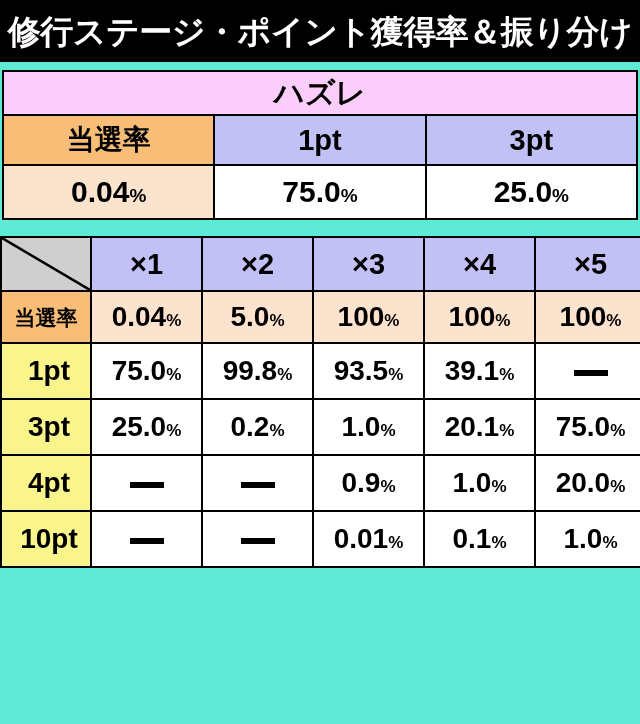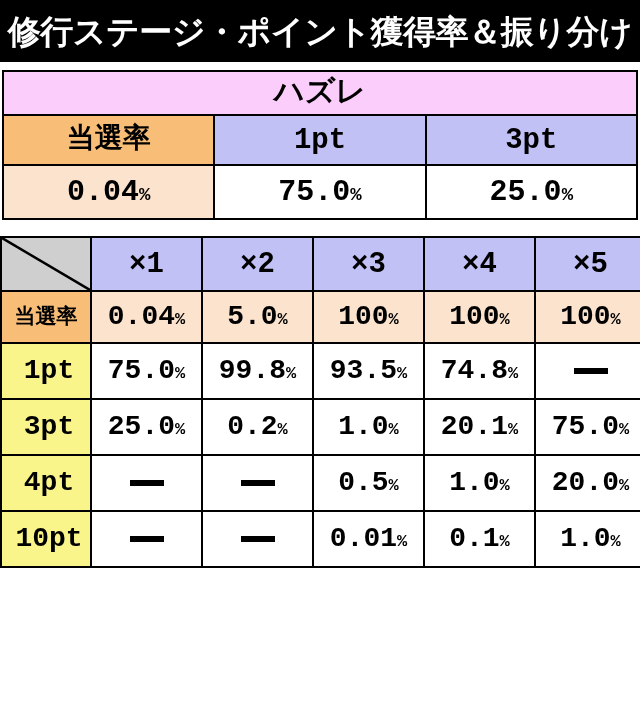--- a/index.html
+++ b/index.html
@@ -11,21 +11,21 @@
     width: 640px;
     height: 724px;
     font-family: "Liberation Sans", "DejaVu Sans", sans-serif;
     overflow: hidden;
   }
 
   #page {
     position: relative;
     width: 640px;
     height: 724px;
-    background: #ffffff;
+    background: #5eead4;
     box-sizing: border-box;
   }
 
   
   .title-bar {
     height: 62px;
     background: #000000;
     display: flex;
     align-items: center;
     justify-content: center;
@@ -43,21 +43,20 @@
        1.2px 1.2px 0 #000, -1.2px 1.2px 0 #000, 1.2px -1.2px 0 #000, -1.2px -1.2px 0 #000;
   }
 
   
   .tbl {
     width: 636px;
     margin: 0 auto;
     border-collapse: collapse;
     table-layout: fixed;
     background: #ffffff;
-    font-family: Liberation Mono, monospace;
   }
   .tbl td, .tbl th {
     border: 2px solid #000000;
     padding: 0;
     text-align: center;
     vertical-align: middle;
     font-weight: bold;
     color: #000000;
     line-height: 1;
   }
@@ -202,36 +201,36 @@
         <span class="numwrap"><span>100</span><span class="pct">%</span></span>
       </td>
     </tr>
     </tbody>
       <tbody id="replay-body">
         <tr class="r-data">
           <td class="row-head">1pt</td>
           <td class="val"><span class="numwrap"><span>75.0</span><span class="pct">%</span></span></td>
           <td class="val"><span class="numwrap"><span>99.8</span><span class="pct">%</span></span></td>
           <td class="val"><span class="numwrap"><span>93.5</span><span class="pct">%</span></span></td>
-          <td class="val"><span class="numwrap"><span>74.8</span><span class="pct">%</span></span></td>
+          <td class="val"><span class="numwrap"><span>39.1</span><span class="pct">%</span></span></td>
           <td class="val"><span class="dash"></span></td>
         </tr>
         <tr class="r-data">
           <td class="row-head">3pt</td>
           <td class="val"><span class="numwrap"><span>25.0</span><span class="pct">%</span></span></td>
           <td class="val"><span class="numwrap"><span>0.2</span><span class="pct">%</span></span></td>
           <td class="val"><span class="numwrap"><span>1.0</span><span class="pct">%</span></span></td>
           <td class="val"><span class="numwrap"><span>20.1</span><span class="pct">%</span></span></td>
           <td class="val"><span class="numwrap"><span>75.0</span><span class="pct">%</span></span></td>
         </tr>
         <tr class="r-data">
           <td class="row-head">4pt</td>
           <td class="val"><span class="dash"></span></td>
           <td class="val"><span class="dash"></span></td>
-          <td class="val"><span class="numwrap"><span>0.5</span><span class="pct">%</span></span></td>
+          <td class="val"><span class="numwrap"><span>0.9</span><span class="pct">%</span></span></td>
           <td class="val"><span class="numwrap"><span>1.0</span><span class="pct">%</span></span></td>
           <td class="val"><span class="numwrap"><span>20.0</span><span class="pct">%</span></span></td>
         </tr>
         <tr class="r-data">
           <td class="row-head">10pt</td>
           <td class="val"><span class="dash"></span></td>
           <td class="val"><span class="dash"></span></td>
           <td class="val"><span class="numwrap"><span>0.01</span><span class="pct">%</span></span></td>
           <td class="val"><span class="numwrap"><span>0.1</span><span class="pct">%</span></span></td>
           <td class="val"><span class="numwrap"><span>1.0</span><span class="pct">%</span></span></td>

